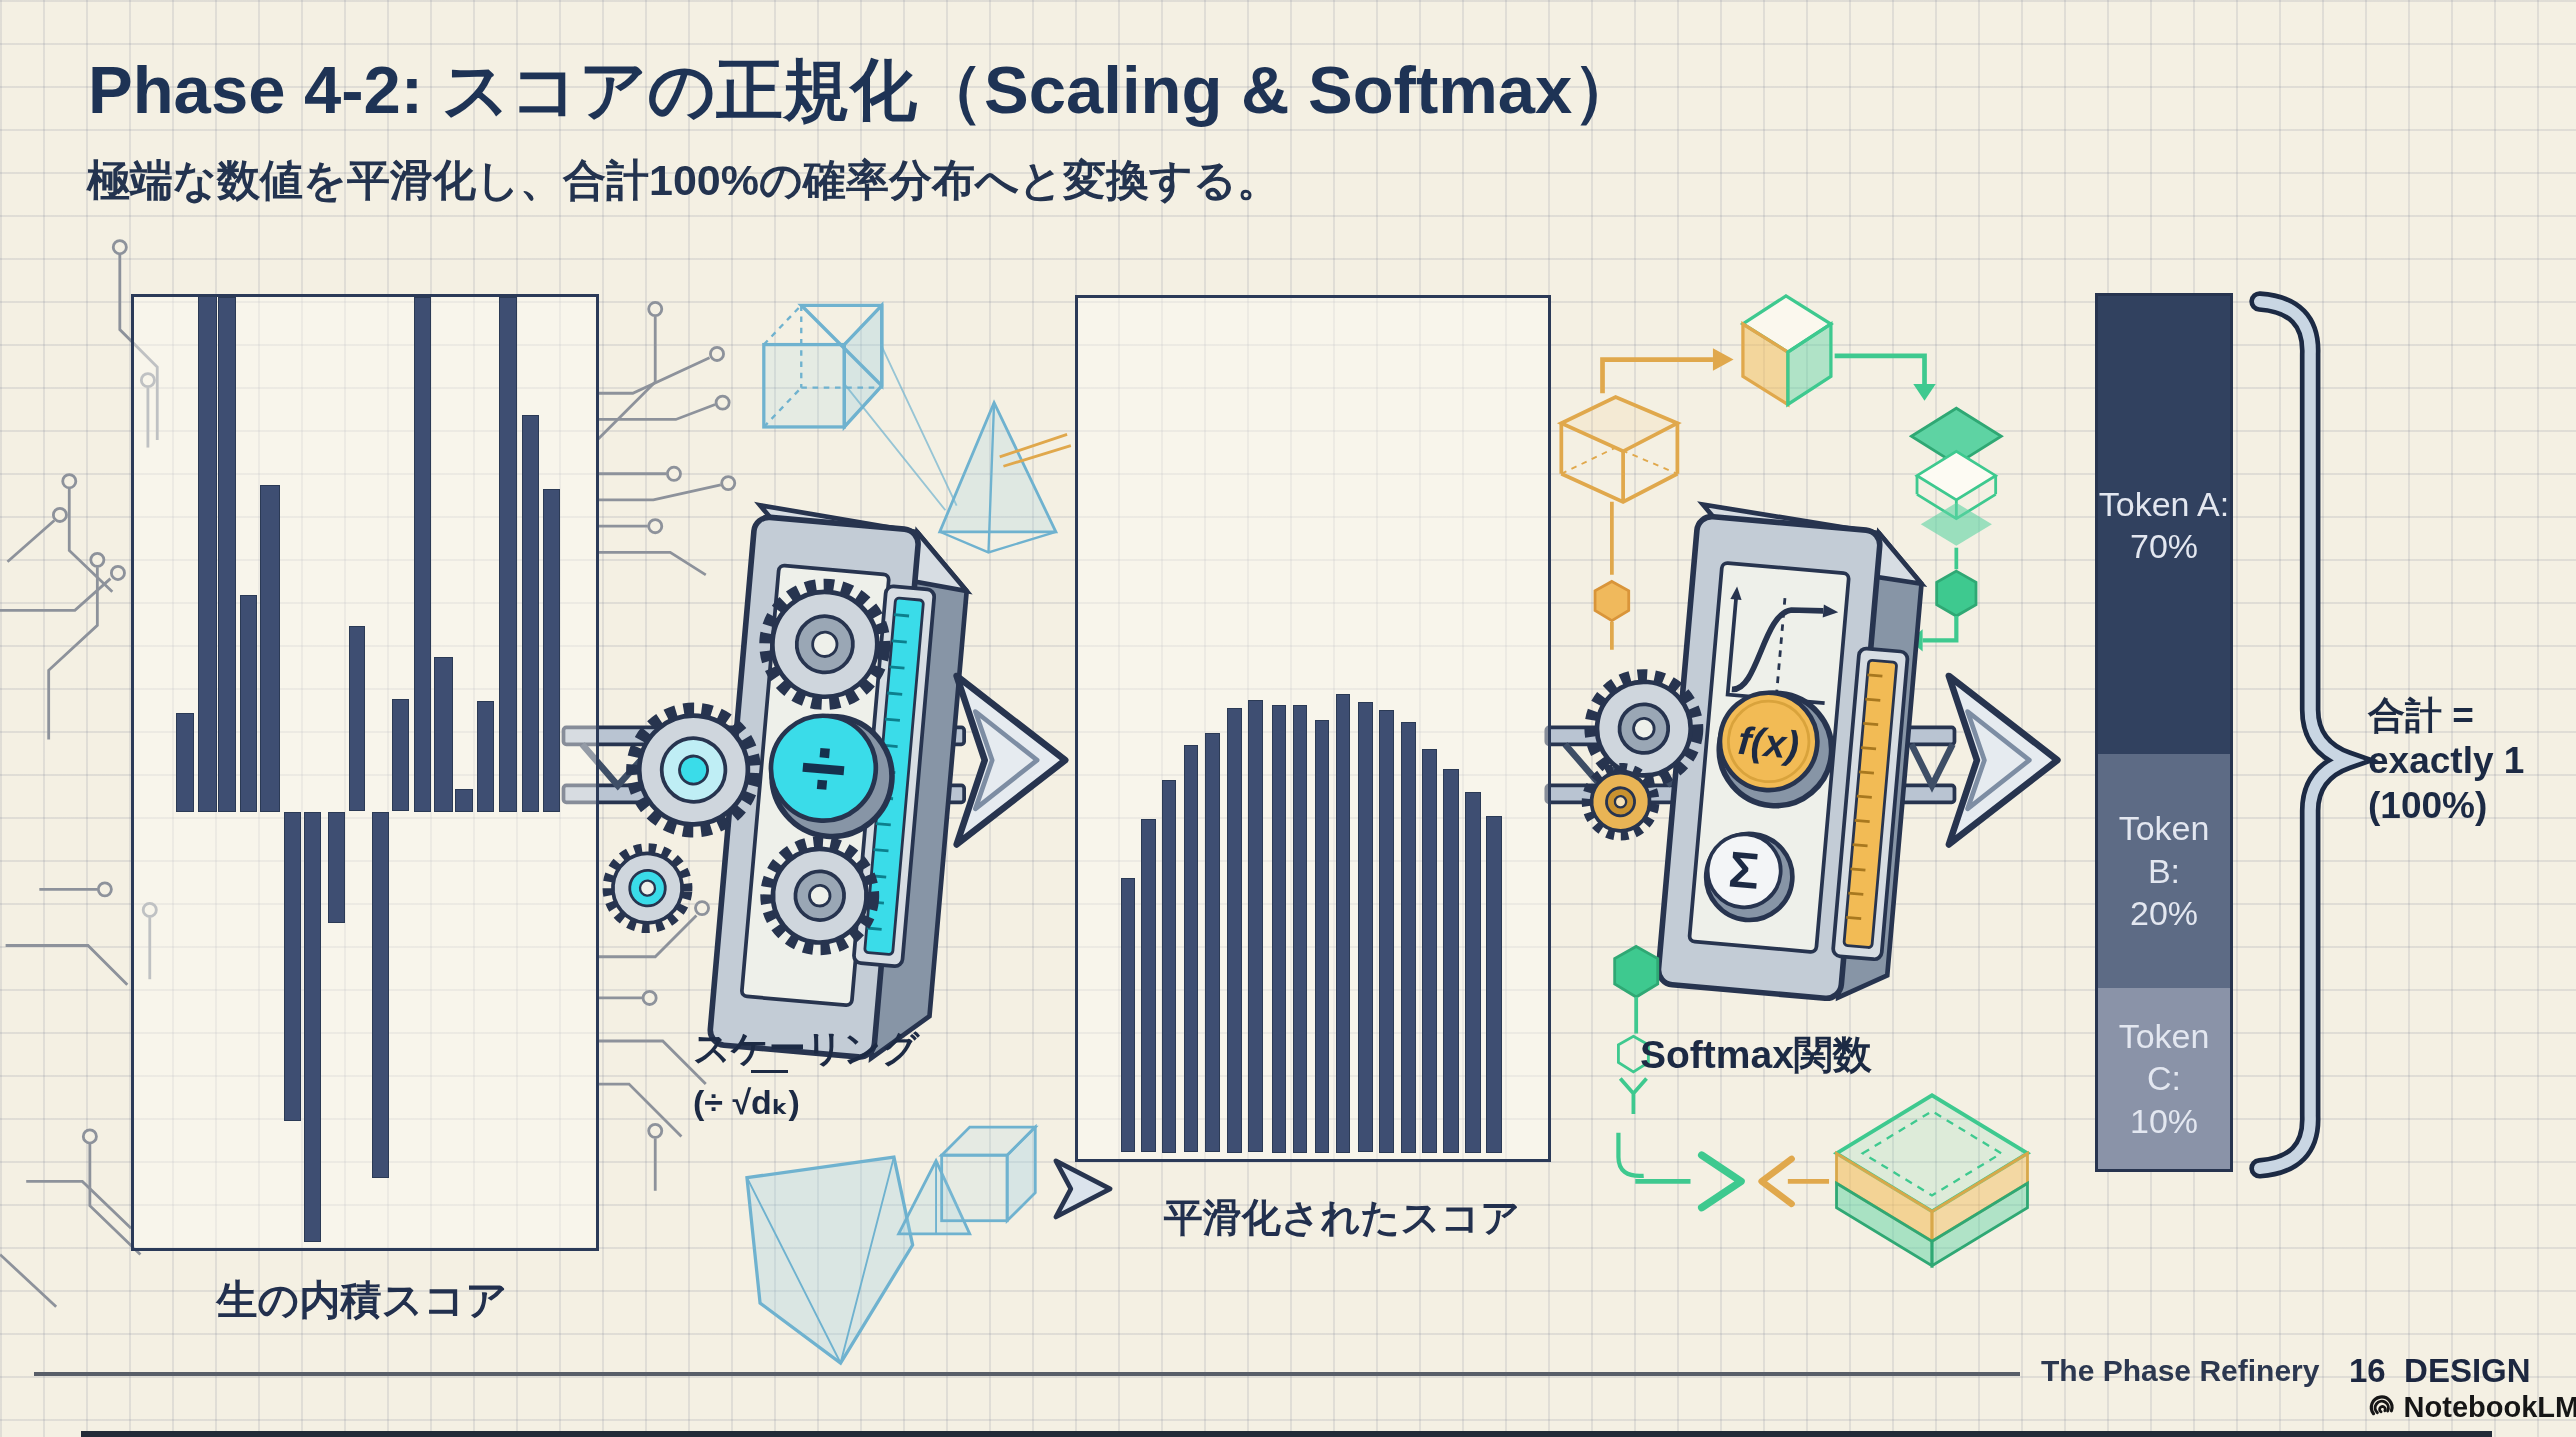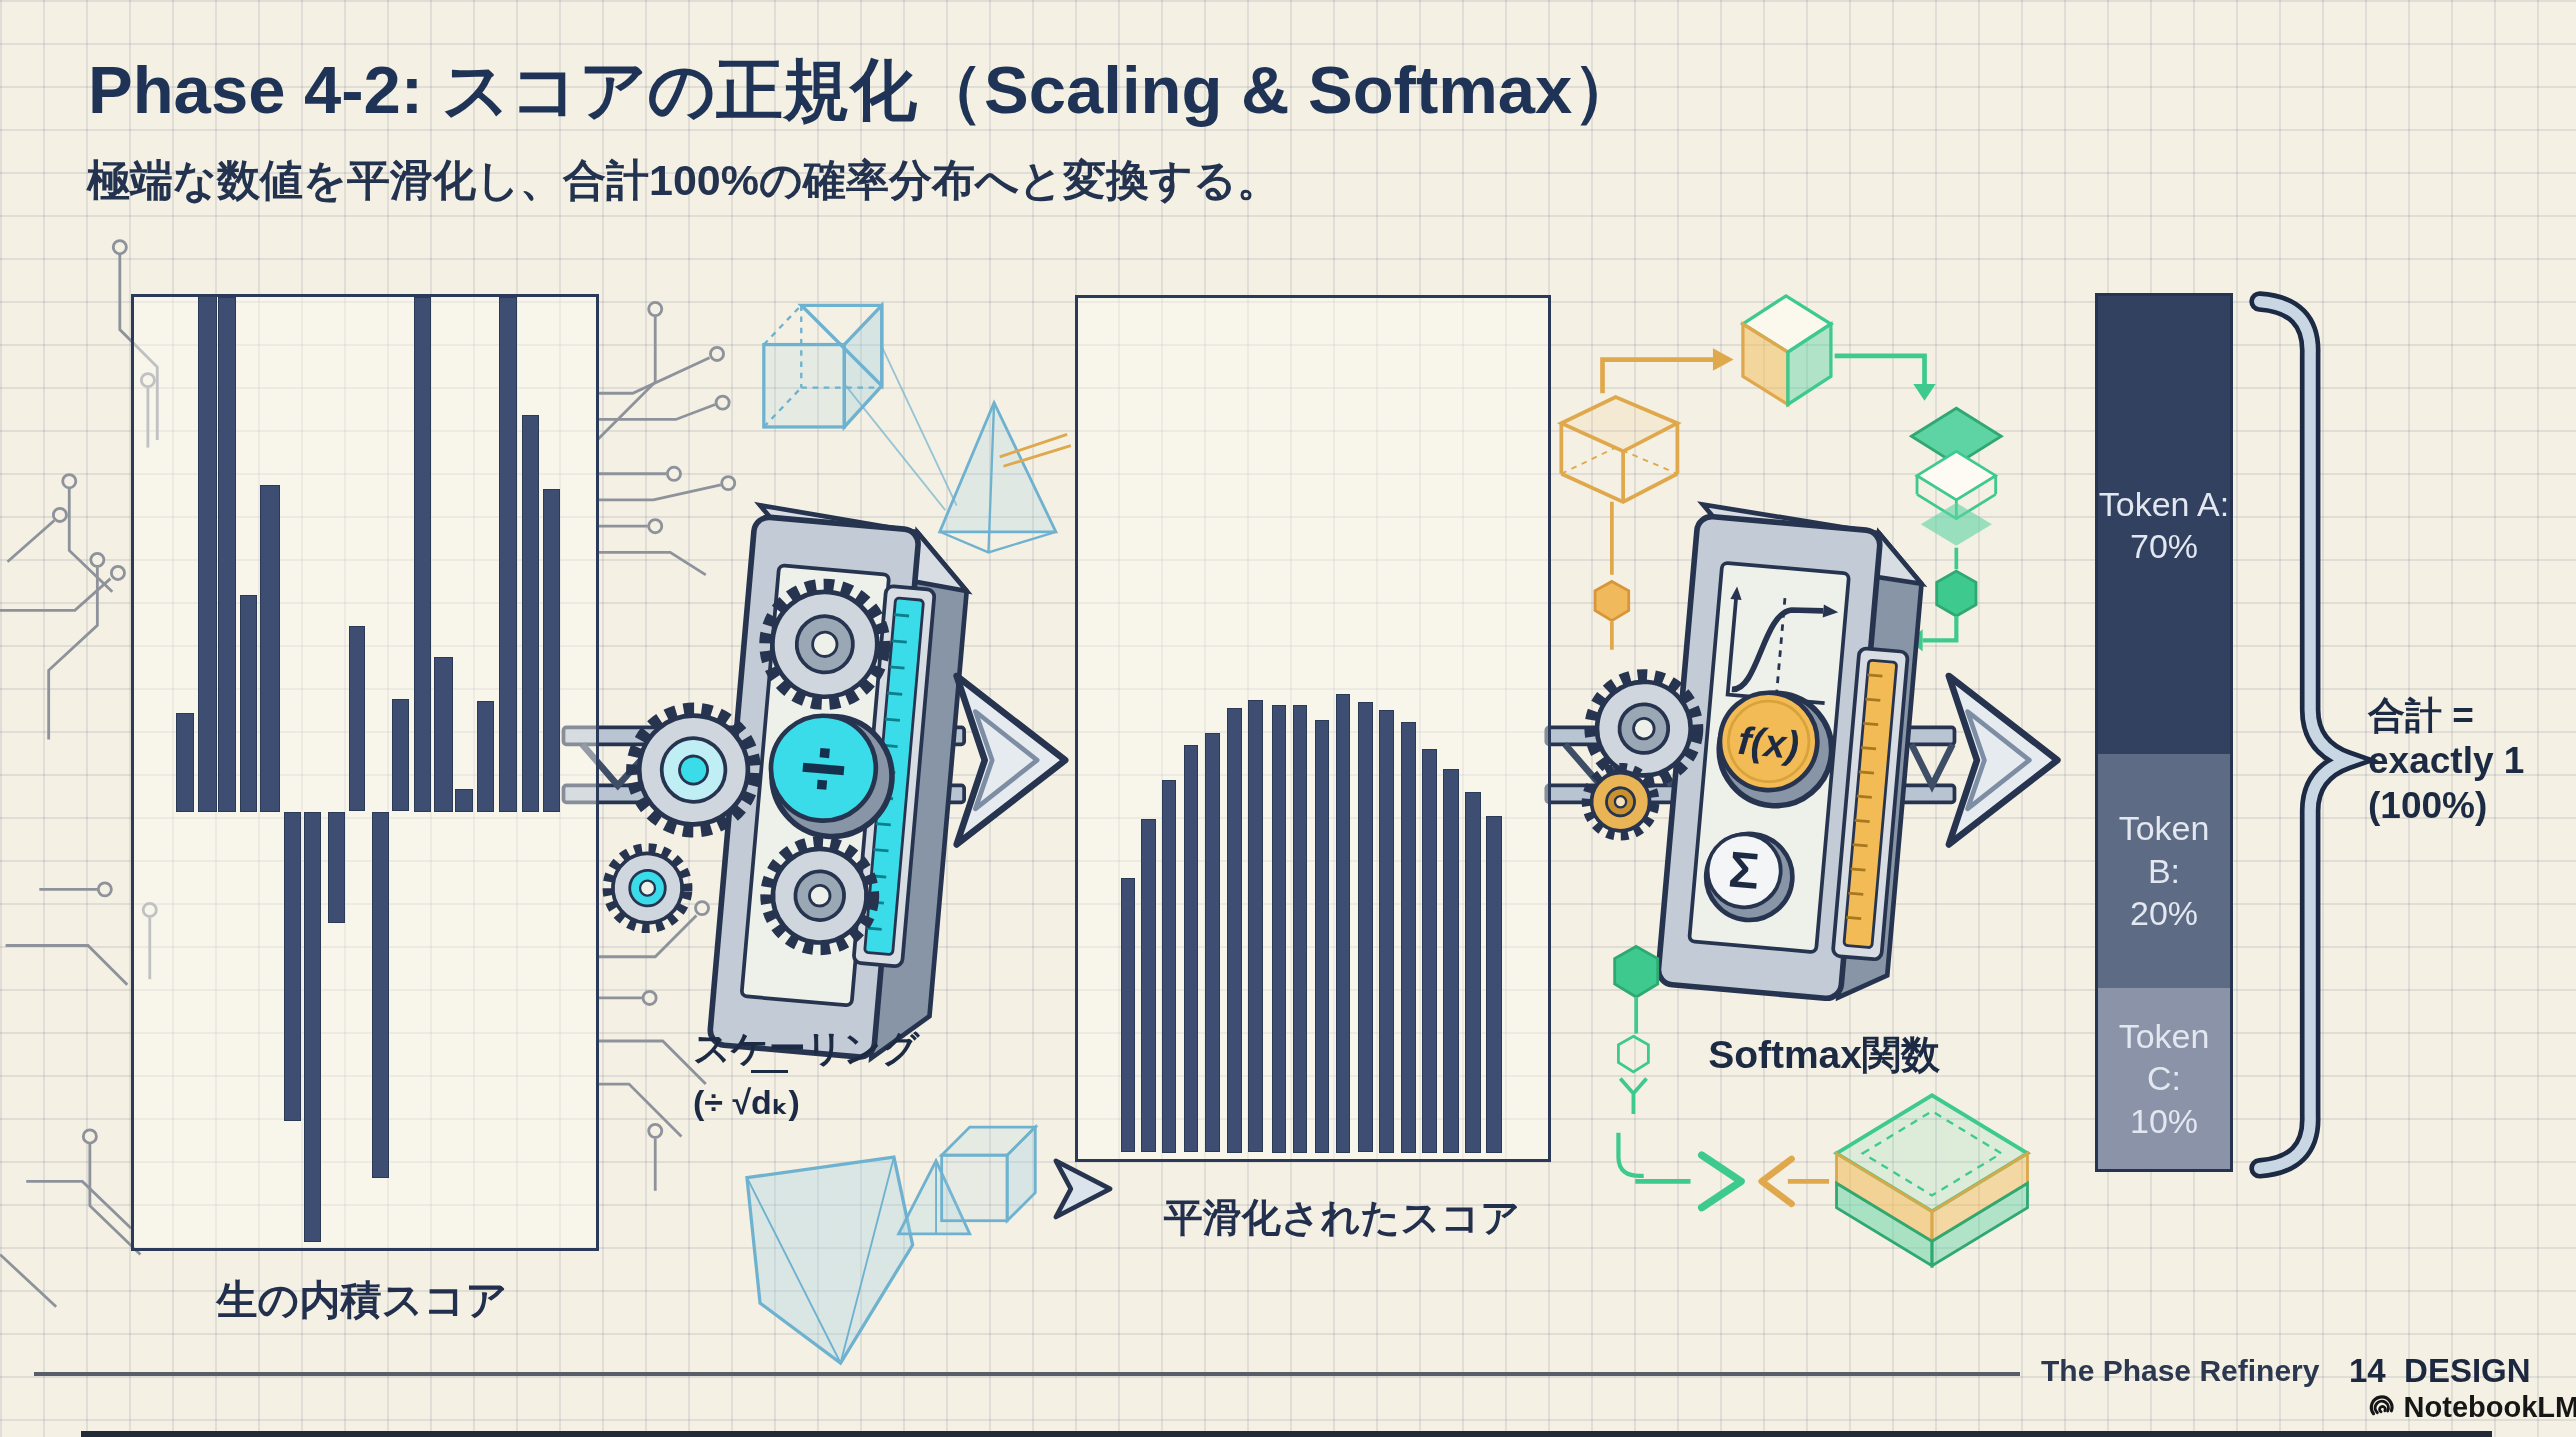--- a/index.html
+++ b/index.html
@@ -20,21 +20,21 @@
   #panel-raw{left:131px;top:294px;width:462px;height:951px;}
   #panel-smoothed{left:1075px;top:295px;width:470px;height:861px;}
   .vbar{position:absolute;background:#3e4e72;outline:0.9px solid #2b3a55;}
   .panel-label{position:absolute;text-align:center;font-weight:700;color:#22304e;}
   #label-raw{left:131px;top:1273px;width:462px;font-size:41px;}
   #label-smoothed{left:1075px;top:1191px;width:470px;font-size:39px;margin-left:32px;}
   #label-scaling{left:693px;top:1024px;width:300px;text-align:left;font-weight:700;color:#1c2a44;}
   #label-scaling .l1{font-size:37px;}
   #label-scaling .l2{font-size:34px;margin-top:7.5px;}
   #label-scaling .sqrt-arg{border-top:3.7px solid #1c2a44;padding-top:10px;}
-  #label-softmax{left:1640px;top:1028px;width:300px;text-align:right;font-size:39px;font-weight:700;color:#1c2a44;}
+  #label-softmax{left:1640px;top:1028px;width:300px;text-align:left;font-size:39px;font-weight:700;color:#1c2a44;}
   #token-bar{left:2095px;top:293px;width:138px;height:879px;border:3.7px solid #27344f;display:flex;flex-direction:column;box-sizing:border-box;}
   .token-seg{display:flex;flex-direction:column;align-items:center;justify-content:center;color:#e3e7f0;font-size:34px;line-height:1.25;text-align:center;}
   #sum-note{left:2368px;top:693px;width:225px;font-size:37px;font-weight:700;color:#1c2a44;line-height:45px;}
   #footer-rule{left:34px;top:1372px;width:1986px;height:3.7px;background:#585e68;}
   #footer-brand{left:2041px;top:1354px;width:262px;font-size:30px;font-weight:600;color:#2c3850;text-align:center;white-space:nowrap;}
   #footer-page{left:2349px;top:1352px;font-size:33px;font-weight:700;color:#1c2740;white-space:nowrap;}
   #footer-logo{left:2366px;top:1391px;display:flex;align-items:center;gap:5.6px;}
   #footer-logo .logo-text{font-size:29px;font-weight:700;color:#161616;white-space:nowrap;}
   #bottom-strip{left:81px;top:1431px;width:2411px;height:6.6px;background:#232b38;}
   svg text{font-family:"Liberation Sans","DejaVu Sans",sans-serif;}
@@ -343,21 +343,21 @@
     </div>
 
   <div class="abs" id="sum-note">
     <div>合計 =</div>
     <div>exactly 1</div>
     <div>(100%)</div>
   </div>
 
   <div class="abs" id="footer-rule"></div>
   <div class="abs" id="footer-brand">The Phase Refinery</div>
-  <div class="abs" id="footer-page"><span>14</span>&nbsp;&nbsp;<span>DESIGN</span></div>
+  <div class="abs" id="footer-page"><span>16</span>&nbsp;&nbsp;<span>DESIGN</span></div>
   <div class="abs" id="footer-logo">
     <svg width="32" height="32" viewBox="0 0 34 34">
       <path d="M8,23 A11,11 0 1 1 27,20" fill="none" stroke="#161616" stroke-width="3.4" stroke-linecap="round"></path>
       <path d="M12,22 A7,7 0 1 1 23,20" fill="none" stroke="#161616" stroke-width="3.2" stroke-linecap="round"></path>
       <path d="M16,21 A3,3 0 1 1 20,20" fill="none" stroke="#161616" stroke-width="3" stroke-linecap="round"></path>
     </svg>
     <span class="logo-text">NotebookLM</span>
   </div>
   <div class="abs" id="bottom-strip"></div>
 

